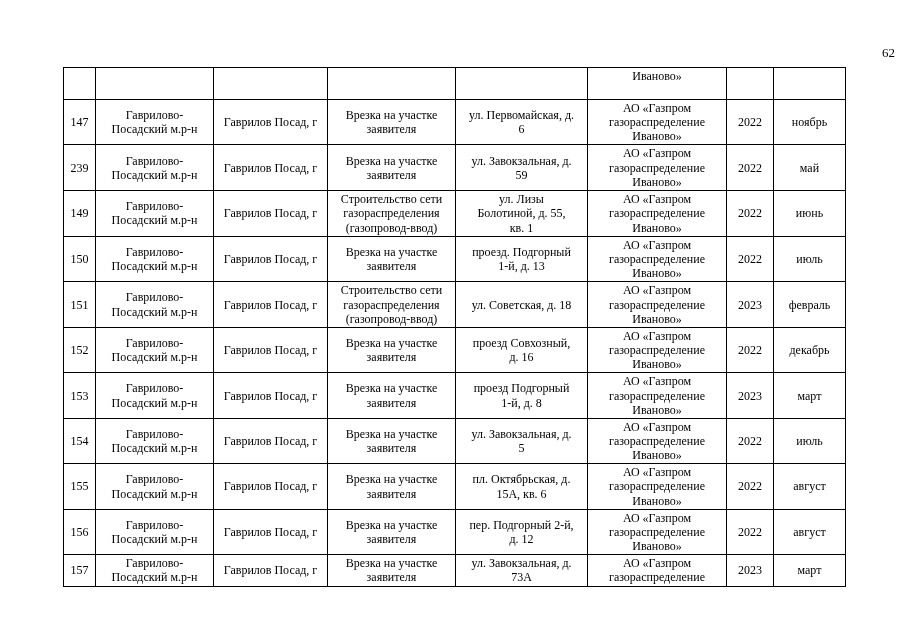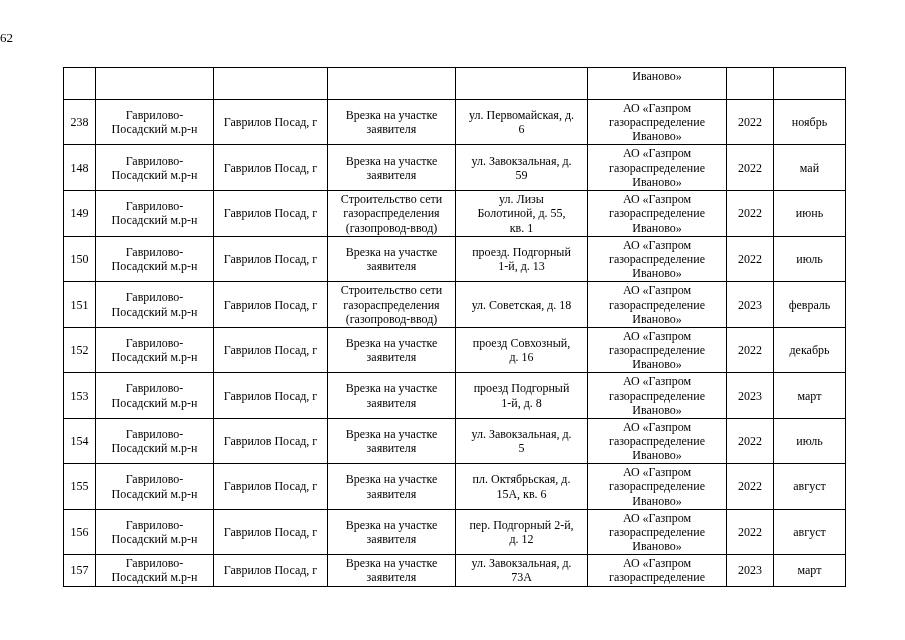--- a/index.html
+++ b/index.html
@@ -9,23 +9,23 @@
   .sheet {
     position: relative;
     width: 905px; height: 640px;
     background: #ffffff;
     font-family: "Liberation Serif", "DejaVu Serif", serif;
     color: #000000;
     overflow: hidden;
   }
   .page-number {
     position: absolute;
-    top: 30px; left: 0;
+    top: 45px; left: 0;
     width: 895px;
-    text-align: left;
+    text-align: right;
     font-size: 13px;
   }
   table.gas-table {
     position: absolute;
     left: 63px; top: 67px;
     width: 782px;
     border-collapse: collapse;
     table-layout: fixed;
     font-size: 12px;
     line-height: 1.18;
@@ -66,31 +66,31 @@
           <td></td>
           <td></td>
           <td></td>
           <td></td>
           <td></td>
           <td>Иваново»</td>
           <td></td>
           <td></td>
         </tr>
         <tr style="height: 38px;">
-          <td>238</td>
+          <td>147</td>
           <td>Гаврилово-Посадский м.р-н</td>
           <td>Гаврилов Посад, г</td>
           <td>Врезка на участке заявителя</td>
           <td>ул. Первомайская, д. 6</td>
           <td>АО «Газпром газораспределение Иваново»</td>
           <td>2022</td>
           <td>ноябрь</td>
         </tr>
         <tr style="height: 40px;">
-          <td>148</td>
+          <td>239</td>
           <td>Гаврилово-Посадский м.р-н</td>
           <td>Гаврилов Посад, г</td>
           <td>Врезка на участке заявителя</td>
           <td>ул. Завокзальная, д. 59</td>
           <td>АО «Газпром газораспределение Иваново»</td>
           <td>2022</td>
           <td>май</td>
         </tr>
         <tr style="height: 46px;">
           <td>149</td>

